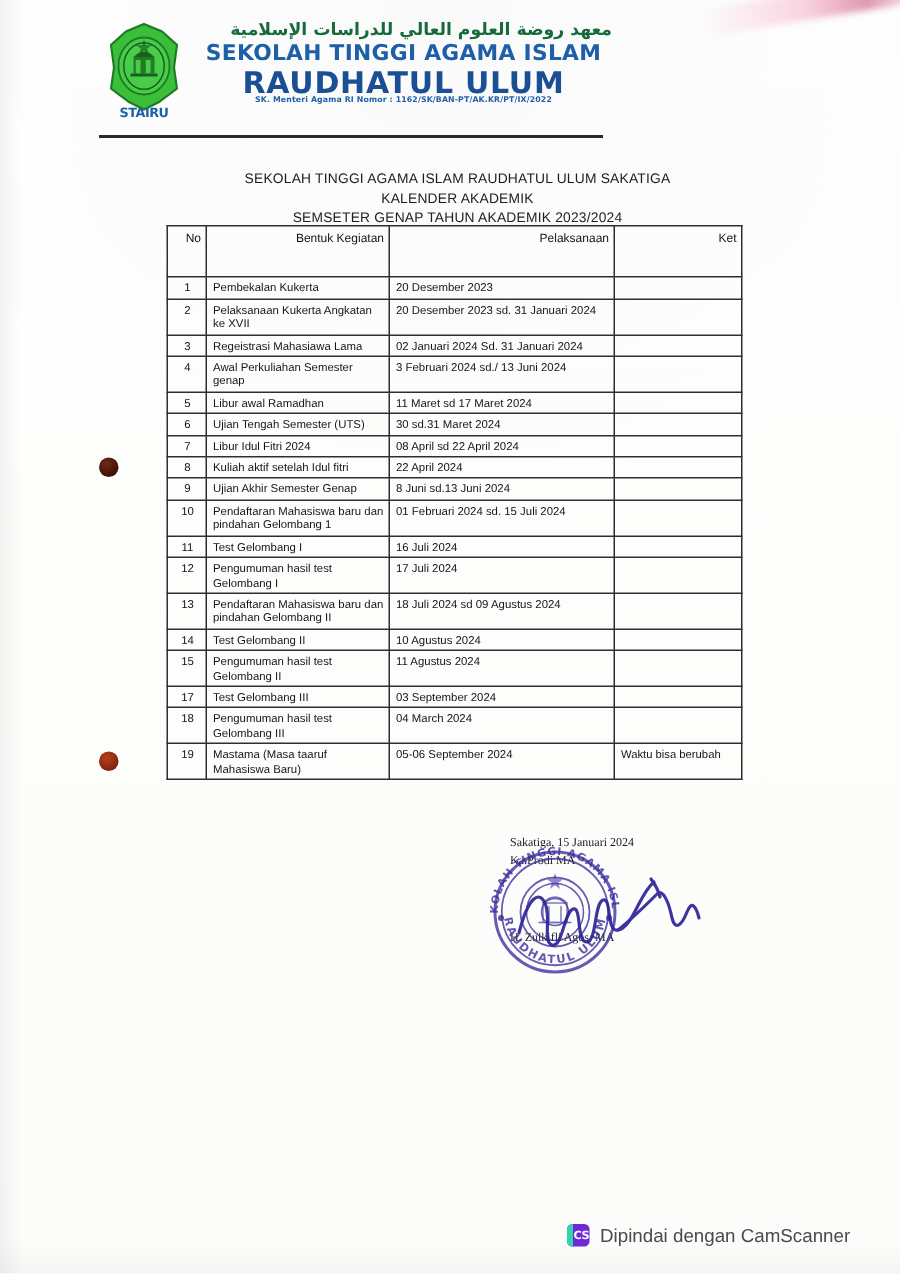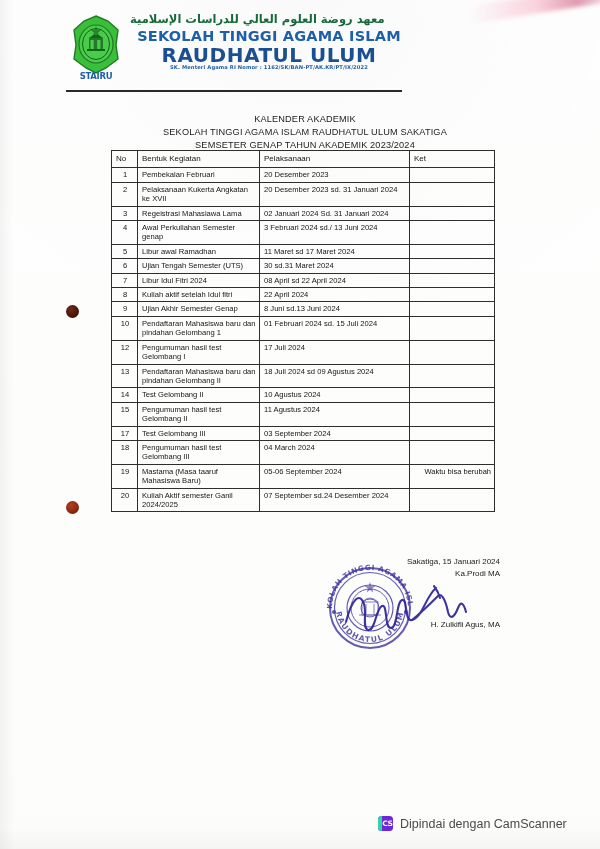--- a/index.html
+++ b/index.html
@@ -82,21 +82,21 @@
     letter-spacing: -0.3px;
     color: #1d5fa8;
     line-height: 8px;
     filter: blur(0.35px);
   }
   .lh-arabic {
     position: absolute;
     left: 62px;
     top: 0px;
     width: 278px;
-    text-align: left;
+    text-align: right;
     font-family: "DejaVu Sans", sans-serif;
     font-size: 11.5px;
     font-weight: bold;
     color: #166a3b;
     direction: rtl;
     white-space: nowrap;
   }
   .lh-line1 {
     position: absolute;
     left: 62px;
@@ -186,41 +186,41 @@
     font-size: 7.6px;
     color: #151515;
   }
   .cal-table th, .cal-table td {
     border: 1px solid #2e2e2e;
     padding: 2px 3px 2px 4px;
     vertical-align: top;
     line-height: 9.4px;
   }
   .cal-table th {
-    text-align: left;
+    text-align: right;
     font-weight: normal;
     font-size: 8px;
     padding-top: 3px;
-    padding-bottom: 4px;
+    padding-bottom: 21px;
   }
   .col-no { width: 26px; }
   .col-keg { width: 122px; }
   .col-pel { width: 150px; }
   .col-ket { width: 85px; }
   td.c-no { text-align: center; }
-  td.c-ket { text-align: right; font-size: 7.5px; }
+  td.c-ket { text-align: left; font-size: 7.5px; }
 
   
   .sign-block {
     position: absolute;
     top: 556px;
     left: 340px;
     width: 160px;
-    text-align: right;
-    font-family: Liberation Sans, sans-serif;
+    text-align: left;
+    font-family: Liberation Serif, serif;
     font-size: 8px;
     color: #1b1b1b;
     line-height: 12px;
   }
   .sign-name {
     margin-top: 39px;
     font-size: 8px;
     color: #1b1b1b;
   }
 
@@ -327,22 +327,22 @@
     <div class="logo-caption">STAIRU</div>
 
     <div class="lh-arabic">معهد روضة العلوم العالي للدراسات الإسلامية</div>
     <div class="lh-line1">SEKOLAH TINGGI AGAMA ISLAM</div>
     <div class="lh-line2">RAUDHATUL ULUM</div>
     <div class="lh-sk">SK. Menteri Agama RI Nomor : 1162/SK/BAN-PT/AK.KR/PT/IX/2022</div>
     <div class="lh-rule"></div>
   </div>
 
   <div class="doc-title">
+    <div>SEKOLAH TINGGI AGAMA ISLAM RAUDHATUL ULUM SAKATIGA</div>
     <div>KALENDER AKADEMIK</div>
-    <div>SEKOLAH TINGGI AGAMA ISLAM RAUDHATUL ULUM SAKATIGA</div>
     <div>SEMSETER GENAP TAHUN AKADEMIK 2023/2024</div>
   </div>
 
   <table class="cal-table">
     <colgroup>
       <col class="col-no">
         <col class="col-keg">
         <col class="col-pel">
         <col class="col-ket">
     </colgroup>
@@ -350,21 +350,21 @@
       <tr>
         <th>No</th>
         <th>Bentuk Kegiatan</th>
         <th>Pelaksanaan</th>
         <th>Ket</th>
       </tr>
     </thead>
     <tbody>
         <tr>
           <td class="c-no">1</td>
-          <td class="c-keg">Pembekalan Februari</td>
+          <td class="c-keg">Pembekalan Kukerta</td>
           <td class="c-pel">20 Desember 2023</td>
           <td class="c-ket"></td>
         </tr>
         <tr>
           <td class="c-no">2</td>
           <td class="c-keg">Pelaksanaan Kukerta Angkatan ke XVII</td>
           <td class="c-pel">20 Desember 2023 sd. 31 Januari 2024</td>
           <td class="c-ket"></td>
         </tr>
         <tr>
@@ -406,20 +406,26 @@
         <tr>
           <td class="c-no">9</td>
           <td class="c-keg">Ujian Akhir Semester Genap</td>
           <td class="c-pel">8 Juni sd.13 Juni 2024</td>
           <td class="c-ket"></td>
         </tr>
         <tr>
           <td class="c-no">10</td>
           <td class="c-keg">Pendaftaran Mahasiswa baru dan pindahan Gelombang 1</td>
           <td class="c-pel">01 Februari 2024 sd. 15 Juli 2024</td>
+          <td class="c-ket"></td>
+        </tr>
+        <tr>
+          <td class="c-no">11</td>
+          <td class="c-keg">Test Gelombang I</td>
+          <td class="c-pel">16 Juli 2024</td>
           <td class="c-ket"></td>
         </tr>
         <tr>
           <td class="c-no">12</td>
           <td class="c-keg">Pengumuman hasil  test Gelombang I</td>
           <td class="c-pel">17 Juli 2024</td>
           <td class="c-ket"></td>
         </tr>
         <tr>
           <td class="c-no">13</td>
@@ -449,26 +455,20 @@
           <td class="c-no">18</td>
           <td class="c-keg">Pengumuman hasil  test Gelombang III</td>
           <td class="c-pel">04 March 2024</td>
           <td class="c-ket"></td>
         </tr>
         <tr>
           <td class="c-no">19</td>
           <td class="c-keg">Mastama (Masa taaruf Mahasiswa Baru)</td>
           <td class="c-pel">05-06 September 2024</td>
           <td class="c-ket">Waktu bisa berubah</td>
-        </tr>
-        <tr>
-          <td class="c-no">20</td>
-          <td class="c-keg">Kuliah Aktif semester Ganil 2024/2025</td>
-          <td class="c-pel">07 September sd.24 Desember 2024</td>
-          <td class="c-ket"></td>
         </tr>
       </tbody>
   </table>
 
   <div class="sign-block">
     <div>Sakatiga, 15 Januari 2024</div>
     <div>Ka.Prodi MA</div>
     <div class="sign-name">H. Zulkifli Agus, MA</div>
   </div>
 

